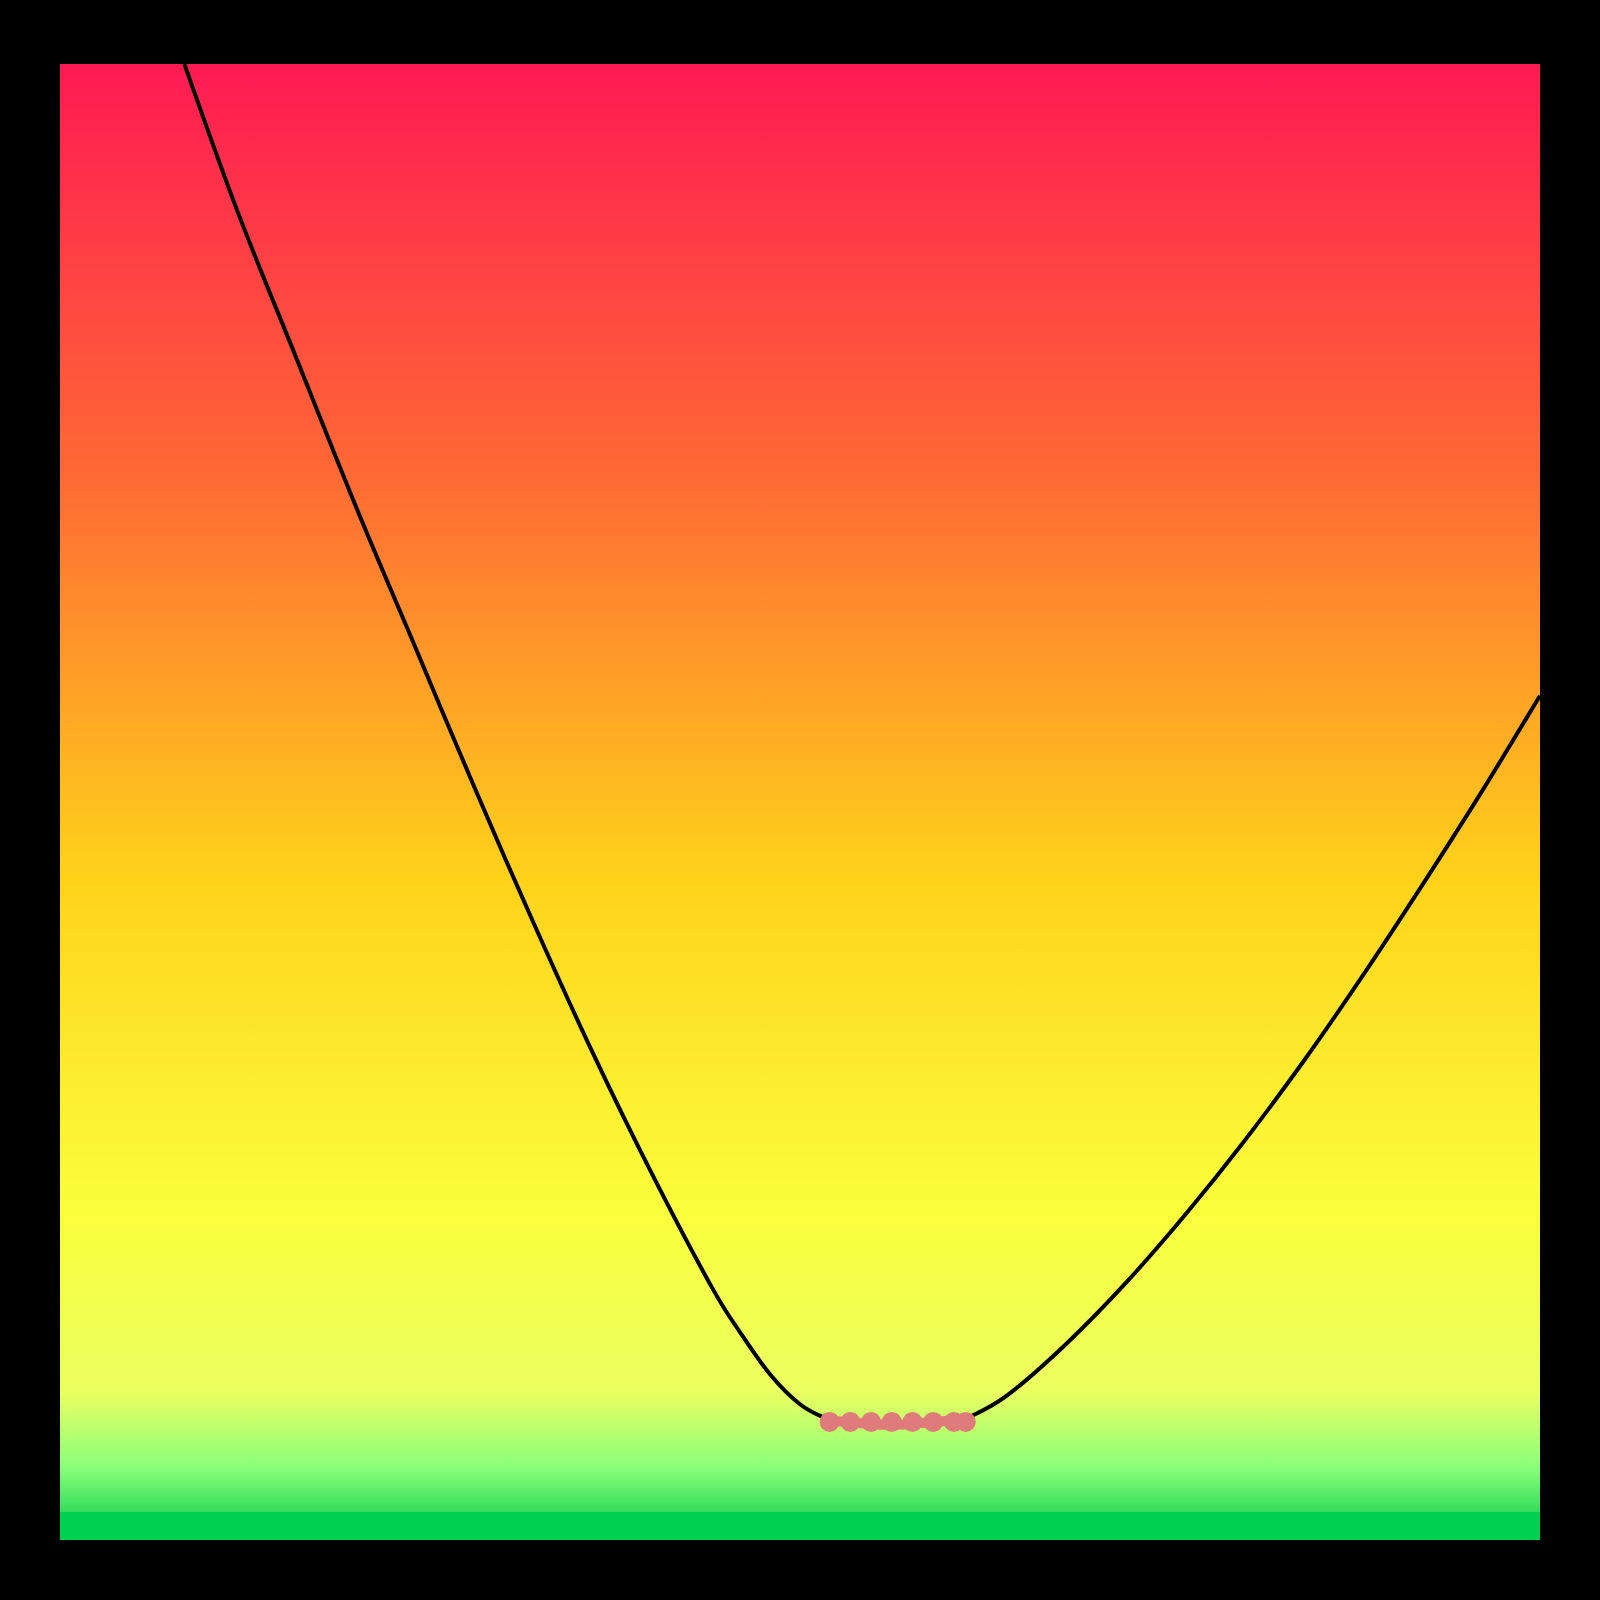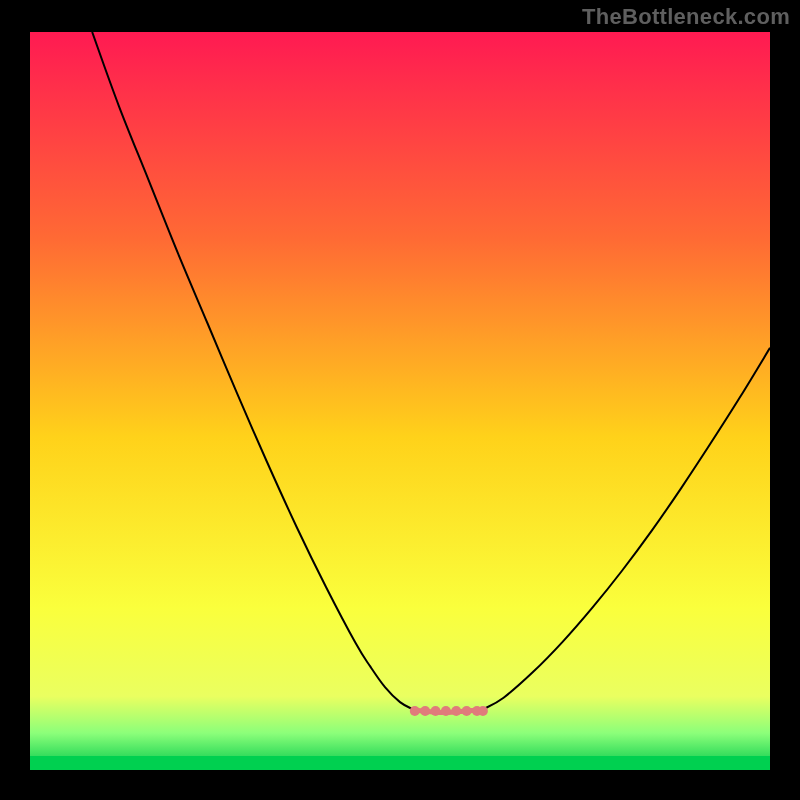--- a/index.html
+++ b/index.html
@@ -4,21 +4,20 @@
 <style>
   html, body { margin: 0; padding: 0; width: 800px; height: 800px; background: #000; }
   .stage { position: relative; width: 800px; height: 800px; background: #000; }
   .watermark { position: absolute; top: 4px; right: 10px; font-family: Arial, Helvetica, sans-serif; font-size: 22px; font-weight: 600; color: #5f5f5f; letter-spacing: 0.3px; }
   svg { display: block; }
 </style>
 </head>
 <body>
 
 <div class="stage">
-  <div class="watermark">TheBottleneck.com</div>
   <svg id="chart-svg" width="800" height="800" viewBox="0 0 800 800">
     <defs>
       <linearGradient id="bg-grad" x1="0" y1="0" x2="0" y2="1">
         <stop id="g0" offset="0%" stop-color="#ff1a52"></stop>
         <stop id="g1" offset="28%" stop-color="#ff6a34"></stop>
         <stop id="g2" offset="55%" stop-color="#ffd21a"></stop>
         <stop id="g3" offset="78%" stop-color="#faff3c"></stop>
         <stop id="g4" offset="90%" stop-color="#eaff60"></stop>
         <stop id="g5" offset="95%" stop-color="#8cff7a"></stop>
         <stop id="g6" offset="100%" stop-color="#00c84a"></stop>

